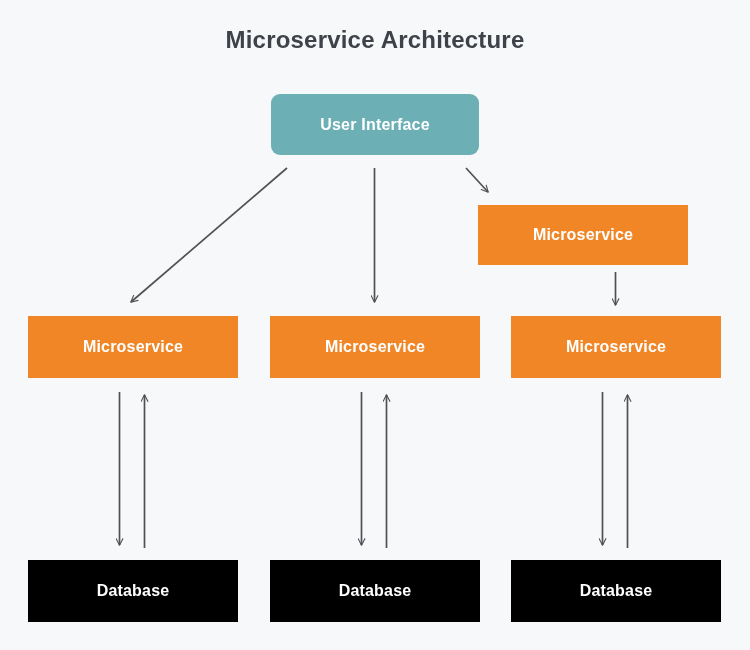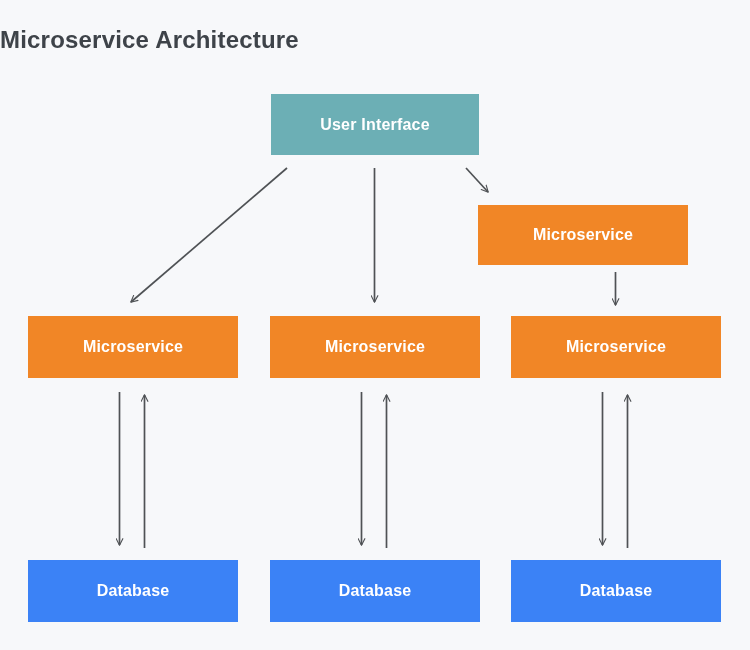--- a/index.html
+++ b/index.html
@@ -17,43 +17,43 @@
     position: relative;
     width: 750px;
     height: 650px;
     background: #f7f8fa;
   }
   #diagram-title {
     position: absolute;
     left: 0;
     top: 26px;
     width: 750px;
-    text-align: left;
+    text-align: center;
     font-size: 24px;
     font-weight: 600;
     color: #3e4349;
     letter-spacing: 0.2px;
   }
   .node {
     position: absolute;
     display: flex;
     align-items: center;
     justify-content: center;
     color: #ffffff;
     font-size: 16px;
     font-weight: bold;
     letter-spacing: 0.2px;
     box-sizing: border-box;
   }
   .node-ui    { background: #6cafb5; }
   .node-ms    { background: #f18626; text-align: right; }
-  .node-db    { background: #3b82f6; }
+  .node-db    { background: #000000; }
 
   
-  #node-ui           { left: 271px; top: 94px;  width: 208px; height: 61px; }
+  #node-ui           { left: 271px; top: 94px;  width: 208px; height: 61px; border-radius: 9px; }
   #node-ms-top-right { left: 478px; top: 205px; width: 210px; height: 60px; }
   #node-ms-1         { left: 28px;  top: 316px; width: 210px; height: 62px; }
   #node-ms-2         { left: 270px; top: 316px; width: 210px; height: 62px; }
   #node-ms-3         { left: 511px; top: 316px; width: 210px; height: 62px; }
   #node-db-1         { left: 28px;  top: 560px; width: 210px; height: 62px; }
   #node-db-2         { left: 270px; top: 560px; width: 210px; height: 62px; }
   #node-db-3         { left: 511px; top: 560px; width: 210px; height: 62px; }
 
   #edges {
     position: absolute;

